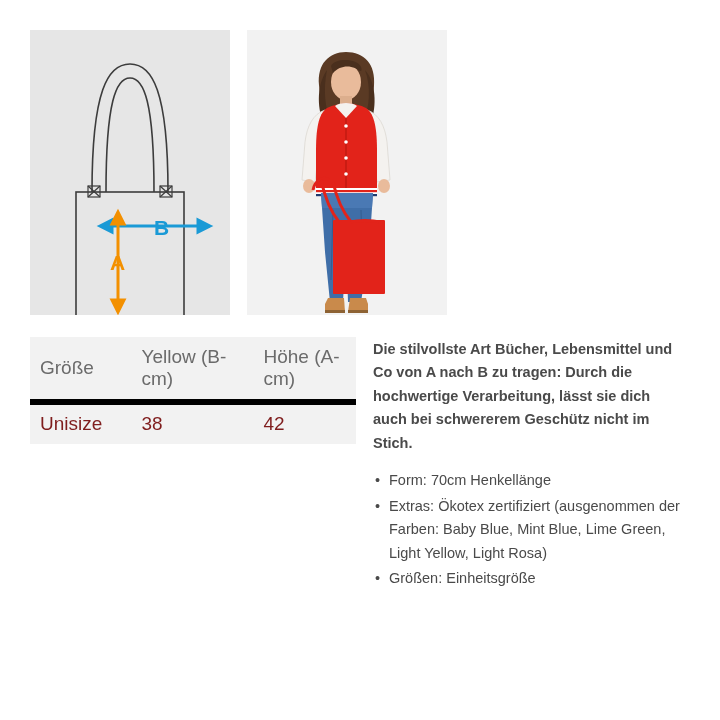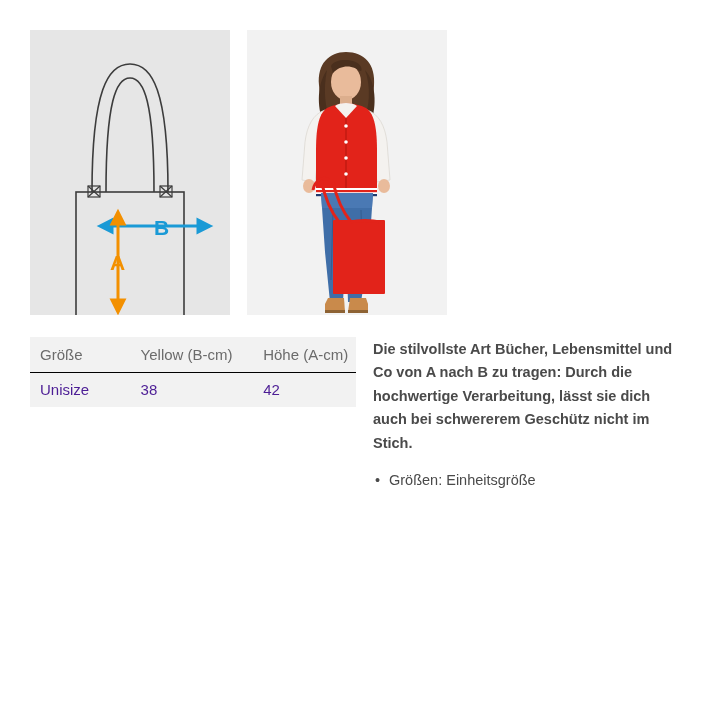--- a/index.html
+++ b/index.html
@@ -50,34 +50,34 @@
   
   .photo-svg { position: absolute; left: 0; top: 0; }
 
   
   .size-table {
     position: absolute;
     left: 30px;
     top: 337px;
     width: 326px;
     border-collapse: collapse;
-    font-size: 15px;
+    font-size: 19px;
   }
   .size-table th {
     background: #f2f2f2;
     color: #6b6b6b;
     font-weight: normal;
     text-align: left;
     padding: 9px 0 9px 10px;
   }
   .size-table td {
     background: #f2f2f2;
-    color: #4c1d95;
+    color: #7f1d1d;
     padding: 8px 0 9px 10px;
-    border-top: 1px solid #000000;
+    border-top: 6px solid #000000;
   }
   .size-table .col-a { width: 98px; }
   .size-table .col-b { width: 125px; }
   .size-table .col-c { width: 103px; }
 
   
   .desc {
     position: absolute;
     left: 373px;
     top: 338px;
@@ -213,17 +213,19 @@
         <td>Unisize</td>
         <td>38</td>
         <td>42</td>
       </tr>
     </tbody>
   </table>
 
   <div class="desc">
     <p>Die stilvollste Art Bücher, Lebensmittel und Co von A nach B zu tragen: Durch die hochwertige Verarbeitung, lässt sie dich auch bei schwererem Geschütz nicht im Stich.</p>
     <ul>
+      <li>Form: 70cm Henkellänge</li>
+      <li>Extras: Ökotex zertifiziert (ausgenommen der Farben: Baby Blue, Mint Blue, Lime Green, Light Yellow, Light Rosa)</li>
       <li>Größen:  Einheitsgröße</li>
     </ul>
   </div>
 
 </div>
 
 </body></html>

